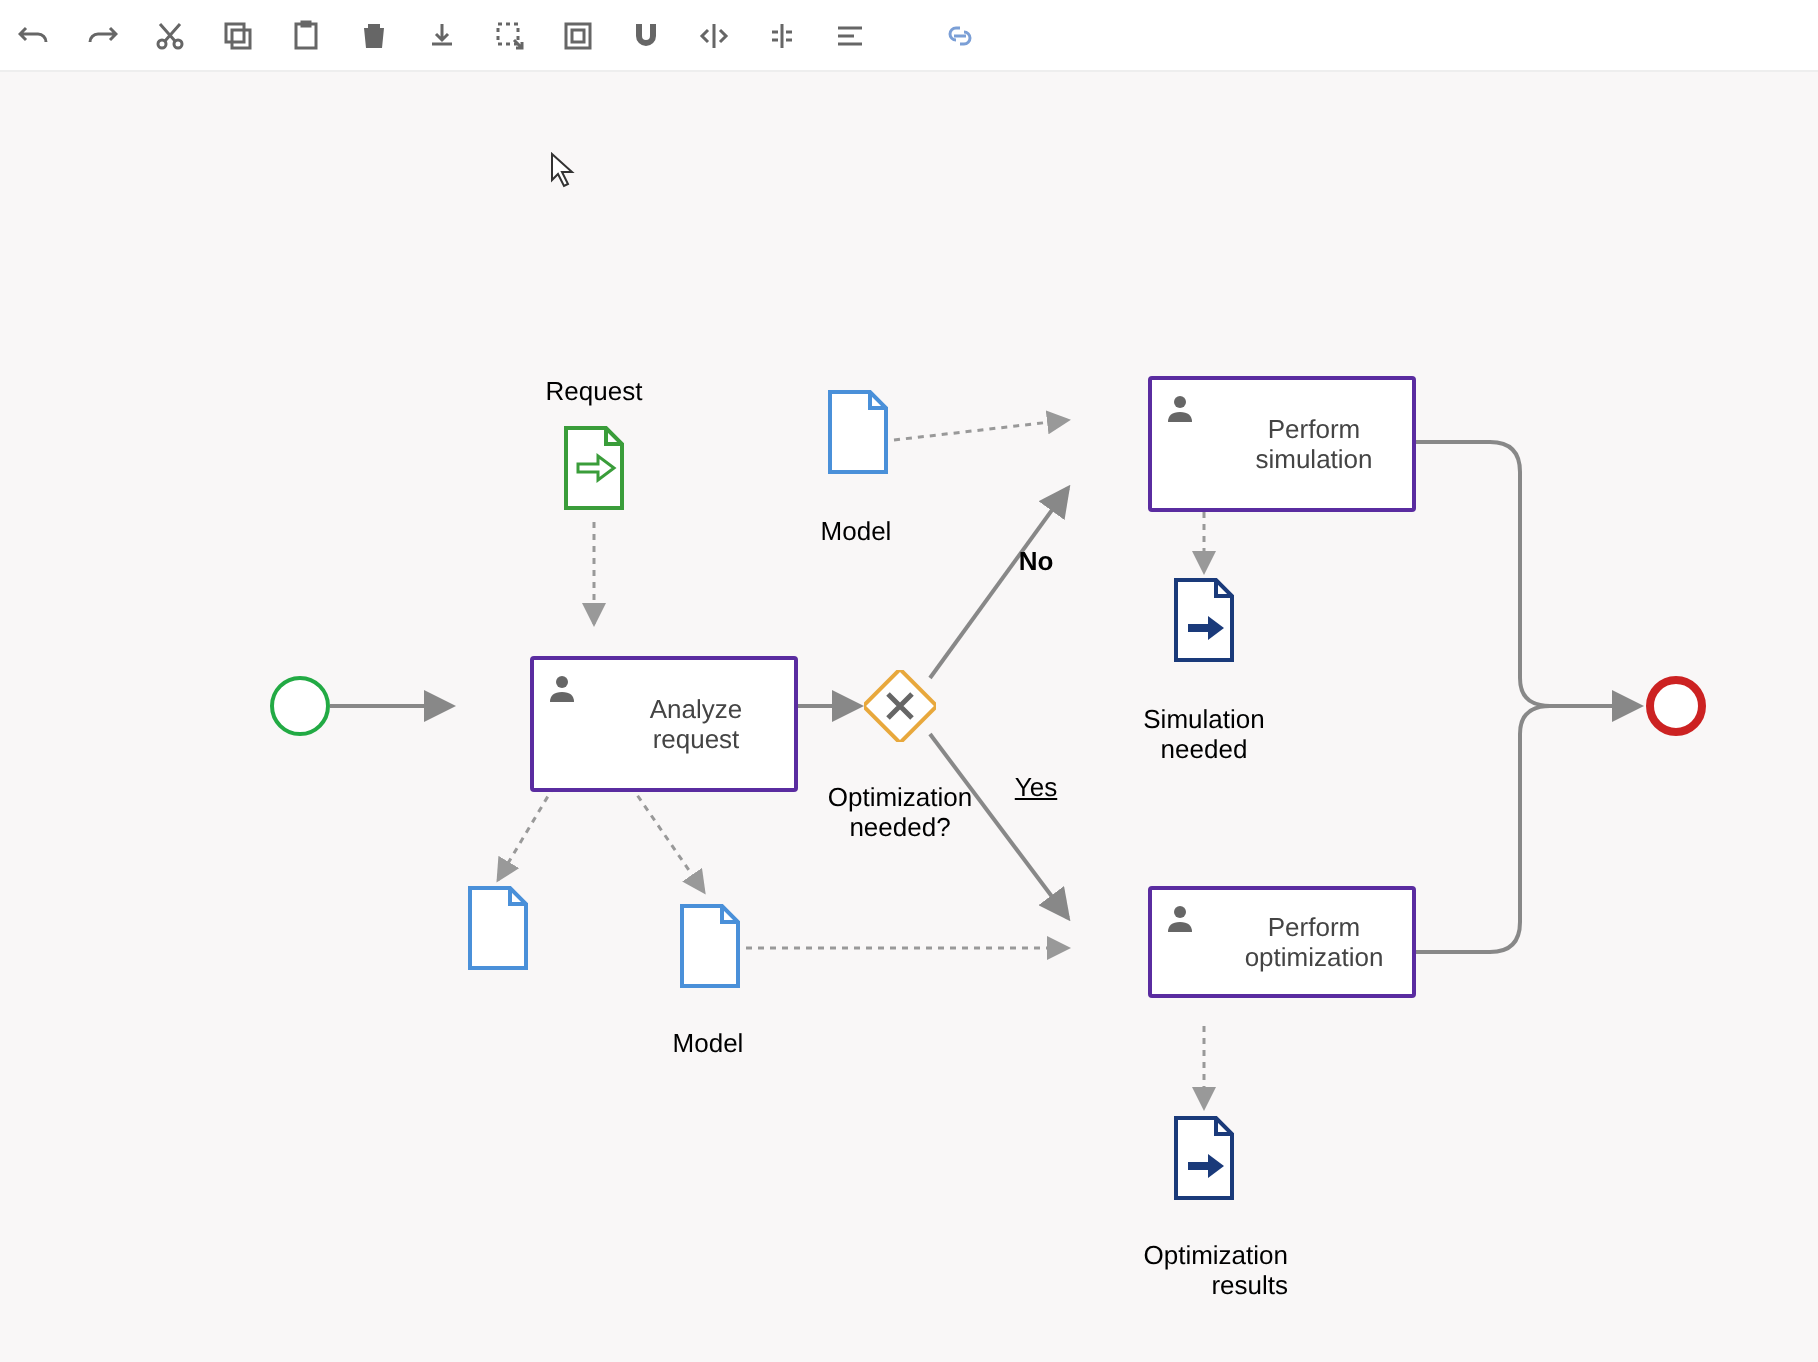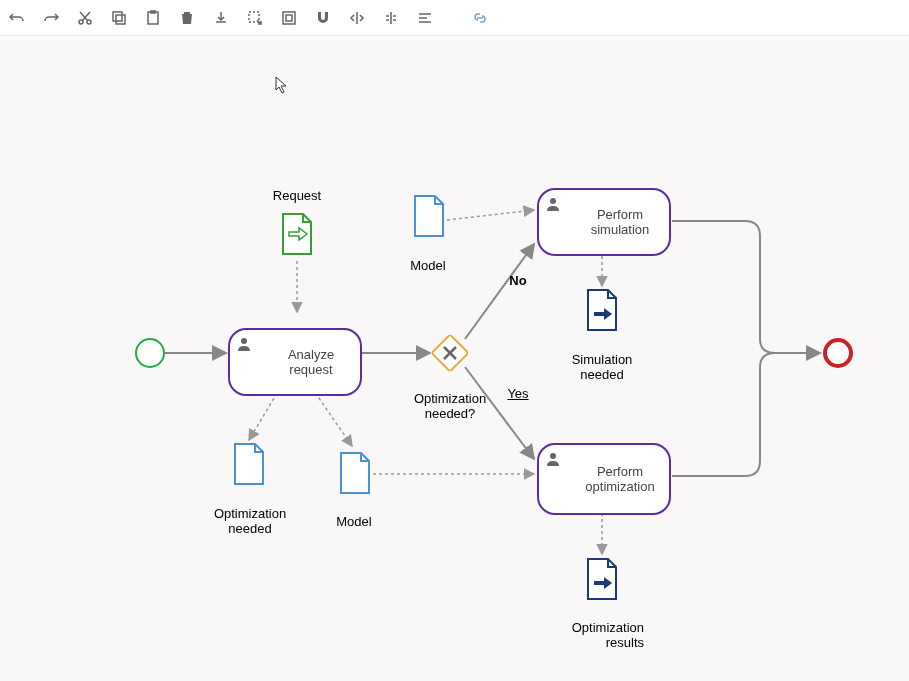--- a/index.html
+++ b/index.html
@@ -5,21 +5,21 @@
 * { margin: 0; padding: 0; box-sizing: border-box; }
 body { font-family: -apple-system, BlinkMacSystemFont, "Segoe UI", sans-serif; background: #f9f7f7; width: 909px; height: 681px; overflow: hidden; position: relative; }
 .toolbar { background: #fff; height: 36px; display: flex; align-items: center; padding: 0 8px; gap: 16px; border-bottom: 1px solid #eee; }
 .toolbar .tb-icon { width: 18px; height: 18px; display: flex; align-items: center; justify-content: center; color: #666; cursor: pointer; }
 .toolbar .tb-icon svg { width: 16px; height: 16px; }
 .toolbar .sep { width: 1px; height: 18px; background: transparent; margin: 0 -4px; }
 .toolbar .link-icon { margin-left: 12px; color: #7b9fd6; }
 .canvas { position: relative; width: 100%; height: calc(100% - 36px); }
 .cursor { position: absolute; left: 275px; top: 40px; }
 .node-label { font-size: 13px; color: #000000; text-align: center; position: absolute; }
-.task { position: absolute; border: 2px solid #5a2ca0; border-radius: 18px; background: #fff; display: flex; align-items: center; justify-content: center; font-size: 13px; color: #444; text-align: center; padding: 4px 8px 4px 40px; }
+.task { position: absolute; border: 2px solid #5a2ca0; border-radius: 2px; background: #fff; display: flex; align-items: center; justify-content: center; font-size: 13px; color: #444; text-align: center; padding: 4px 8px 4px 40px; margin-left: 37px; }
 .task .user-icon { position: absolute; left: 6px; top: 6px; }
 .start-event { position: absolute; width: 30px; height: 30px; border: 2px solid #22aa44; border-radius: 50%; background: #fff; }
 .end-event { position: absolute; width: 30px; height: 30px; border: 4px solid #cc2222; border-radius: 50%; background: #fff; }
 .gateway { position: absolute; width: 36px; height: 36px; }
 .doc { position: absolute; }
 svg.connectors { position: absolute; left: 0; top: 0; width: 100%; height: 100%; pointer-events: none; }
 </style>
 </head>
 <body>
 
@@ -145,21 +145,21 @@
   </div>
 
   <div class="task" style="left:537px; top:152px; width:134px; height:68px;">
     <svg class="user-icon" width="16" height="16">
         <circle cx="8" cy="5" r="3" fill="#666"></circle>
         <path d="M2 15 Q2 10 8 10 Q14 10 14 15" fill="#666"></path>
       </svg>
     <span>Perform simulation</span>
   </div>
 
-  <div class="task" style="left:537px; top:407px; width:134px; height:72px;">
+  <div class="task" style="left:537px; top:407px; width:134px; height:56px;">
     <svg class="user-icon" width="16" height="16">
         <circle cx="8" cy="5" r="3" fill="#666"></circle>
         <path d="M2 15 Q2 10 8 10 Q14 10 14 15" fill="#666"></path>
       </svg>
     <span>Perform optimization</span>
   </div>
 
   <div class="gateway" style="left:432px; top:299px;">
     <svg width="36" height="36">
         <rect x="5" y="5" width="26" height="26" fill="#fff" stroke="#e8a83c" stroke-width="2" transform="rotate(45 18 18)"></rect>
@@ -188,21 +188,20 @@
       </svg>
   </div>
   <div class="node-label" style="left:398px; top:222px; width:60px;">Model</div>
 
   <div class="doc" style="left:231px; top:406px;">
     <svg width="36" height="44">
         <path d="M4 2 H24 L32 10 V42 H4 Z" fill="#fff" stroke="#4a90d9" stroke-width="2"></path>
         <path d="M24 2 V10 H32" fill="none" stroke="#4a90d9" stroke-width="2"></path>
       </svg>
   </div>
-  <div class="node-label" style="left:208px; top:470px; width:84px;">Optimization needed</div>
 
   <div class="doc" style="left:337px; top:415px;">
     <svg width="36" height="44">
         <path d="M4 2 H24 L32 10 V42 H4 Z" fill="#fff" stroke="#4a90d9" stroke-width="2"></path>
         <path d="M24 2 V10 H32" fill="none" stroke="#4a90d9" stroke-width="2"></path>
       </svg>
   </div>
   <div class="node-label" style="left:324px; top:478px; width:60px;">Model</div>
 
   <div class="doc" style="left:584px; top:252px;">

